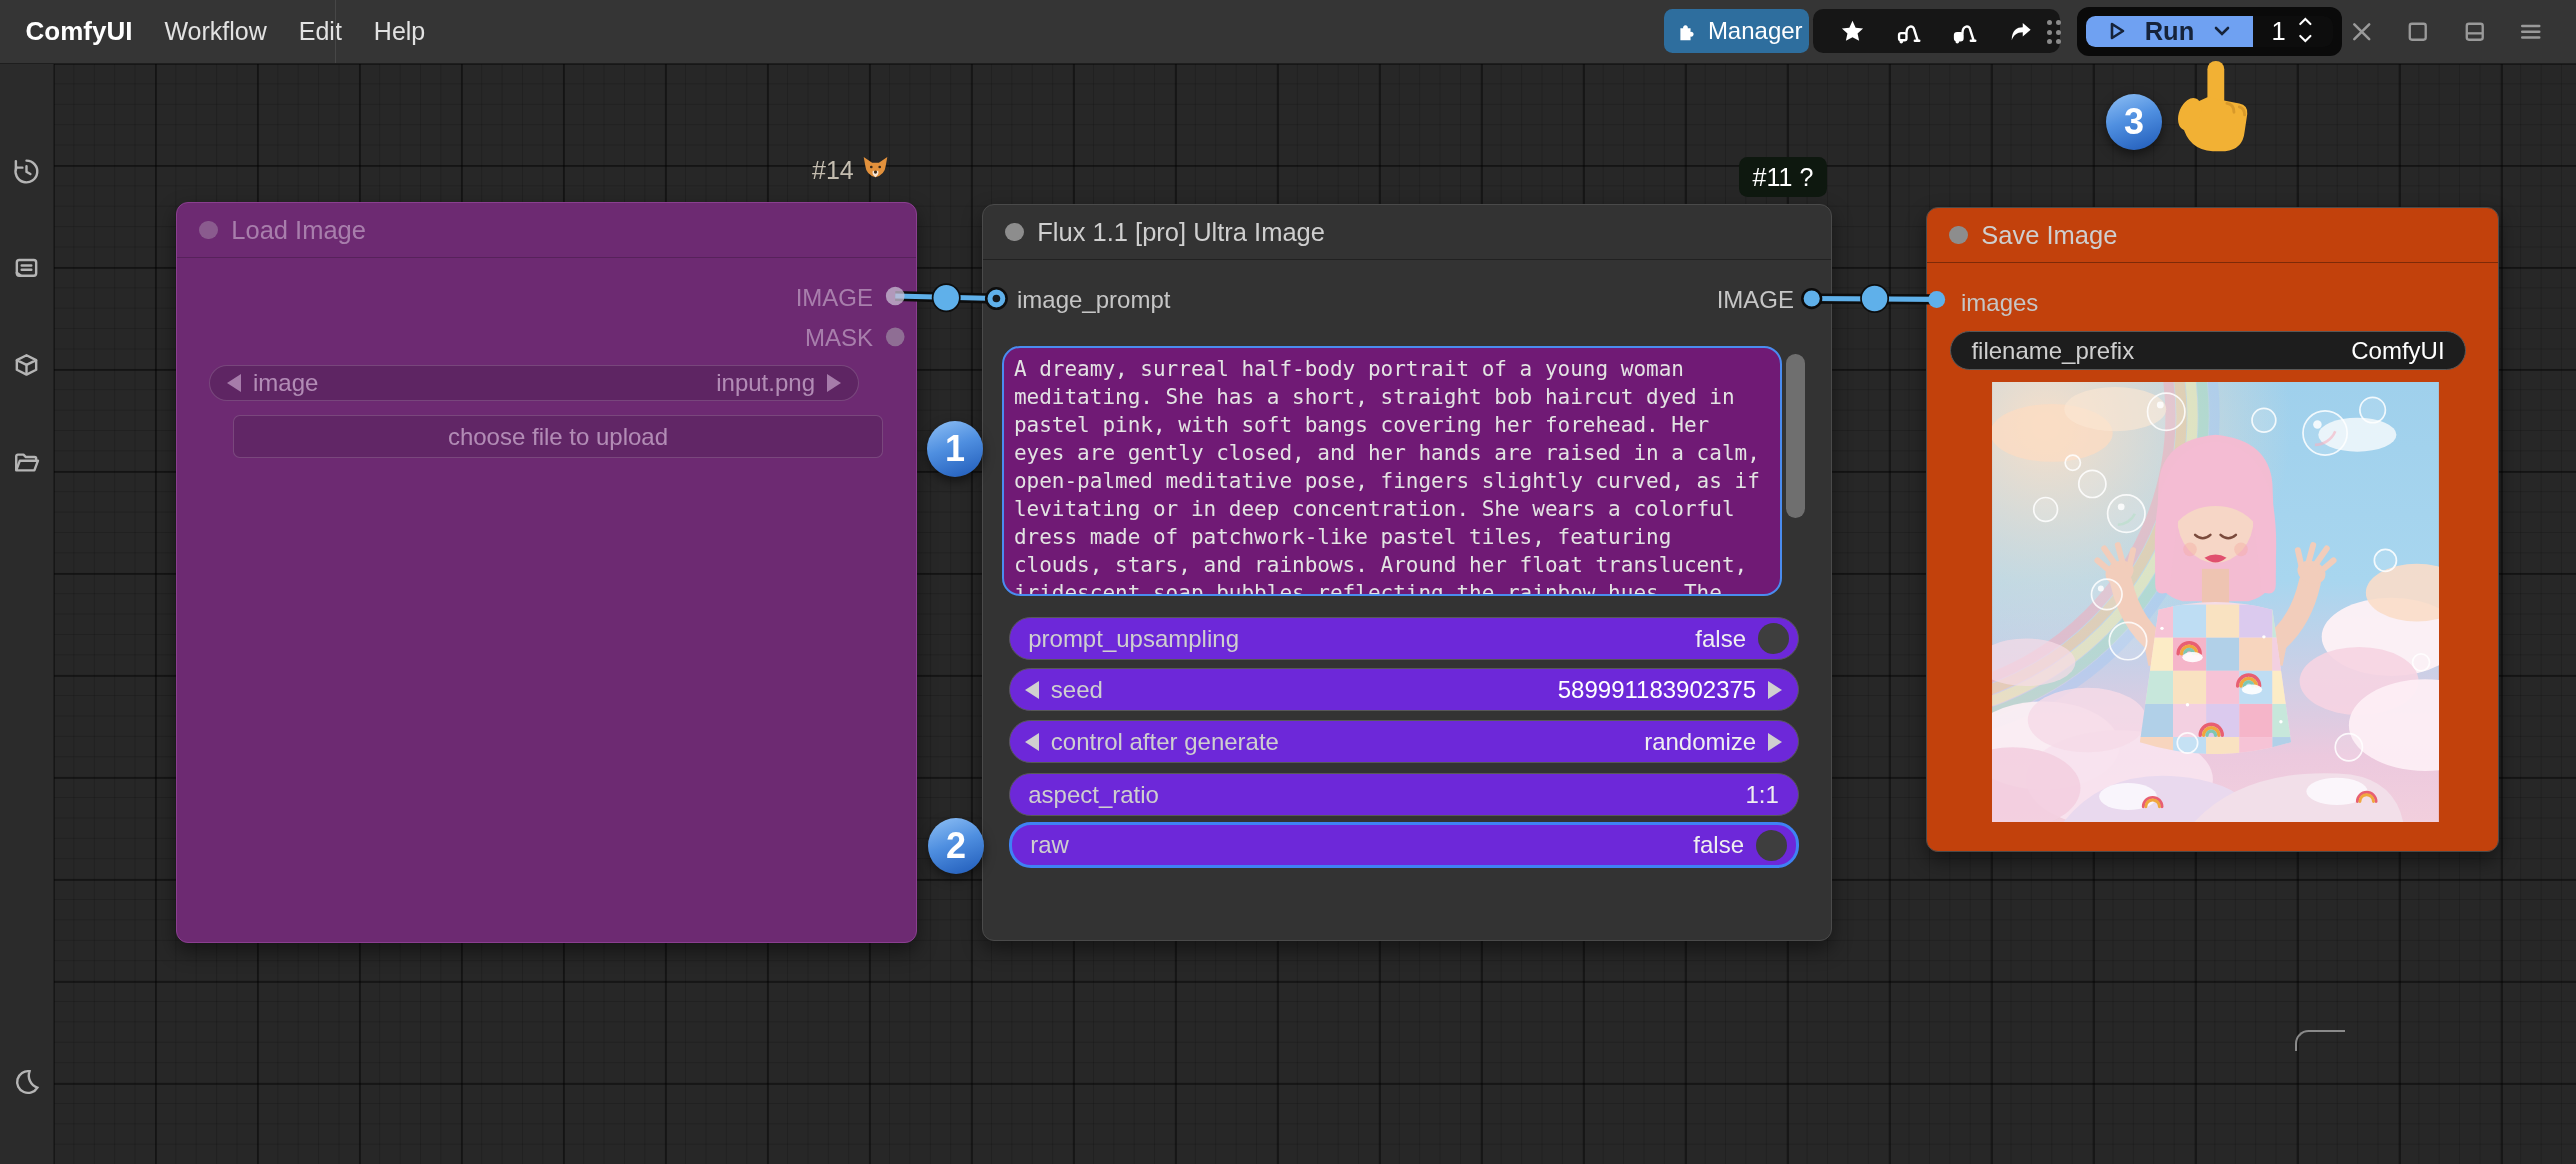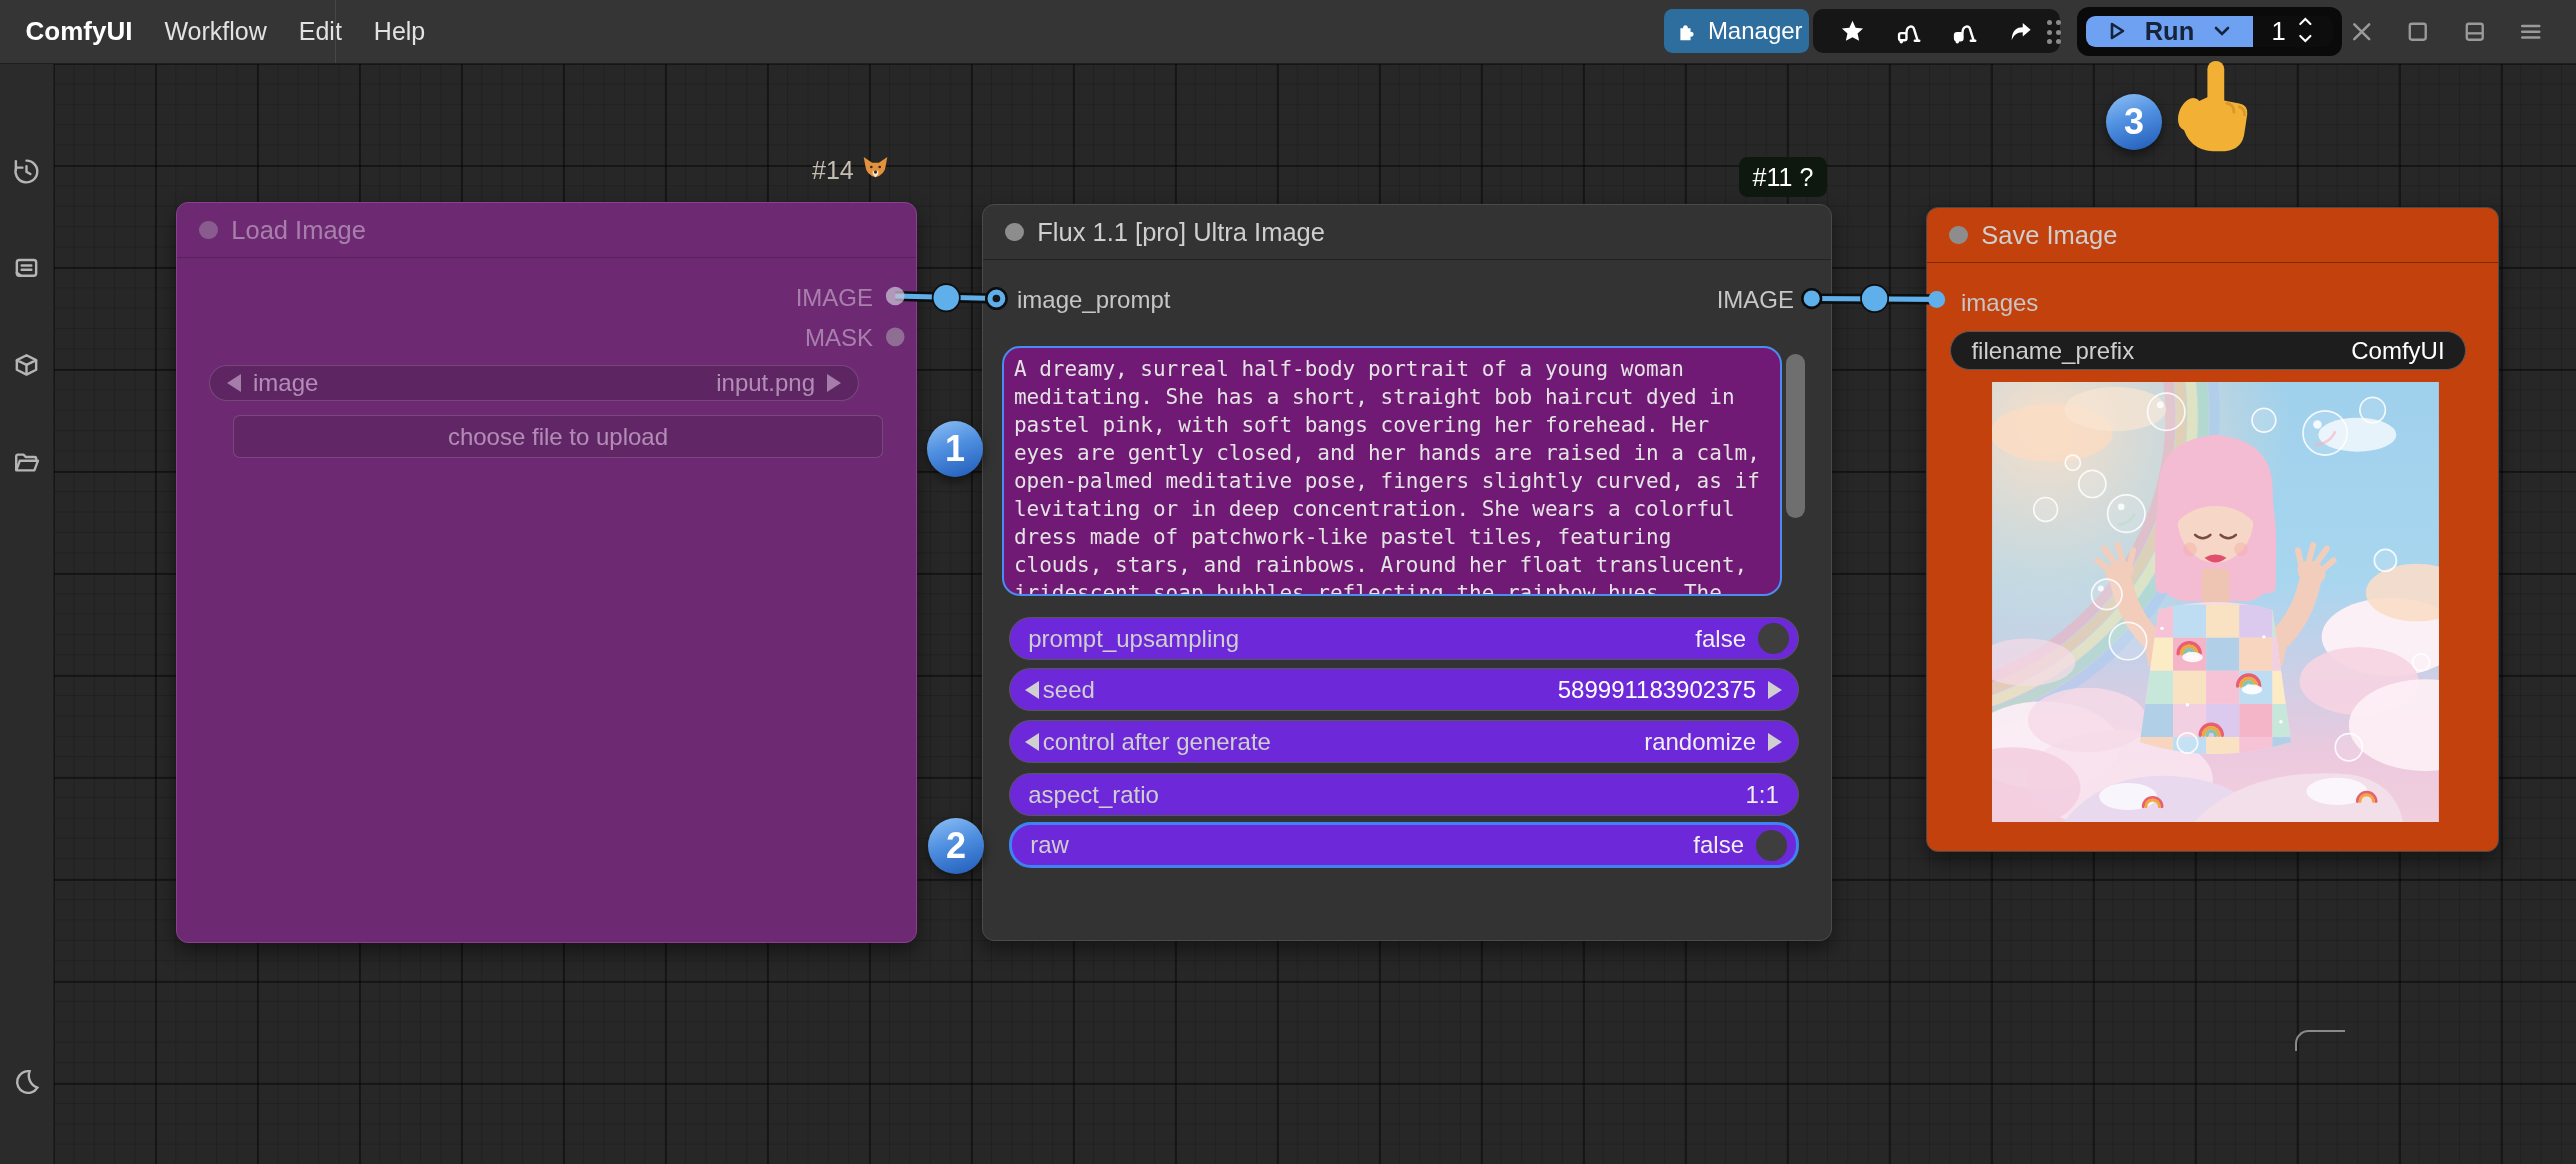--- a/index.html
+++ b/index.html
@@ -68,21 +68,21 @@
   #node-flux{left:982px;top:204px;width:848px;height:735px;background:#333333;border:0.9px solid #4a4a4a;}
   #node-save{left:1926px;top:207px;width:571px;height:643px;background:#c2410c;border:0.9px solid #4a4a4a;}
 
   #prompt-box{left:18.7px;top:141px;width:780px;height:250px;background:#701a75;border:2.6px solid #4a8cf0;
               border-radius:18px;box-sizing:border-box;overflow:hidden;padding:6.8px 10.2px;}
   #prompt-text{font-family:"DejaVu Sans Mono",monospace;font-size:21px;line-height:28px;color:#e3e3e3;white-space:pre;}
   #prompt-scroll{left:803px;top:149px;width:18.7px;height:164px;background:#6f6f6f;border-radius:9.4px;}
 
   .widget-row{position:absolute;left:25.5px;width:790px;height:43px;background:#6d28d9;border:1.7px solid #585858;
               border-radius:22px;box-sizing:border-box;display:flex;align-items:center;padding:0 15.3px;font-size:24px;color:#cfcfcf;}
-  .widget-row .lbl{margin-left:4px;}
+  .widget-row .lbl{margin-left:12px;}
   .widget-row .sp{flex:1;}
   .widget-row .val{color:#efefef;margin-right:12px;}
   .knob{width:31px;height:31px;border-radius:50%;background:#3e3e3e;margin-right:-6.8px;}
   .row-highlight{border:3.4px solid #3f82f4;height:46px;}
 
   #save-pill{position:absolute;left:23px;top:123px;width:516px;height:39px;background:#1d1d1d;border:1.7px solid #585858;
              border-radius:20.4px;box-sizing:border-box;display:flex;align-items:center;padding:0 20.4px;font-size:24px;color:#cfcfcf;}
   #save-pill .val{color:#ffffff;}
   #preview-frame{position:absolute;left:65px;top:174px;width:447px;height:440px;overflow:hidden;}
 

